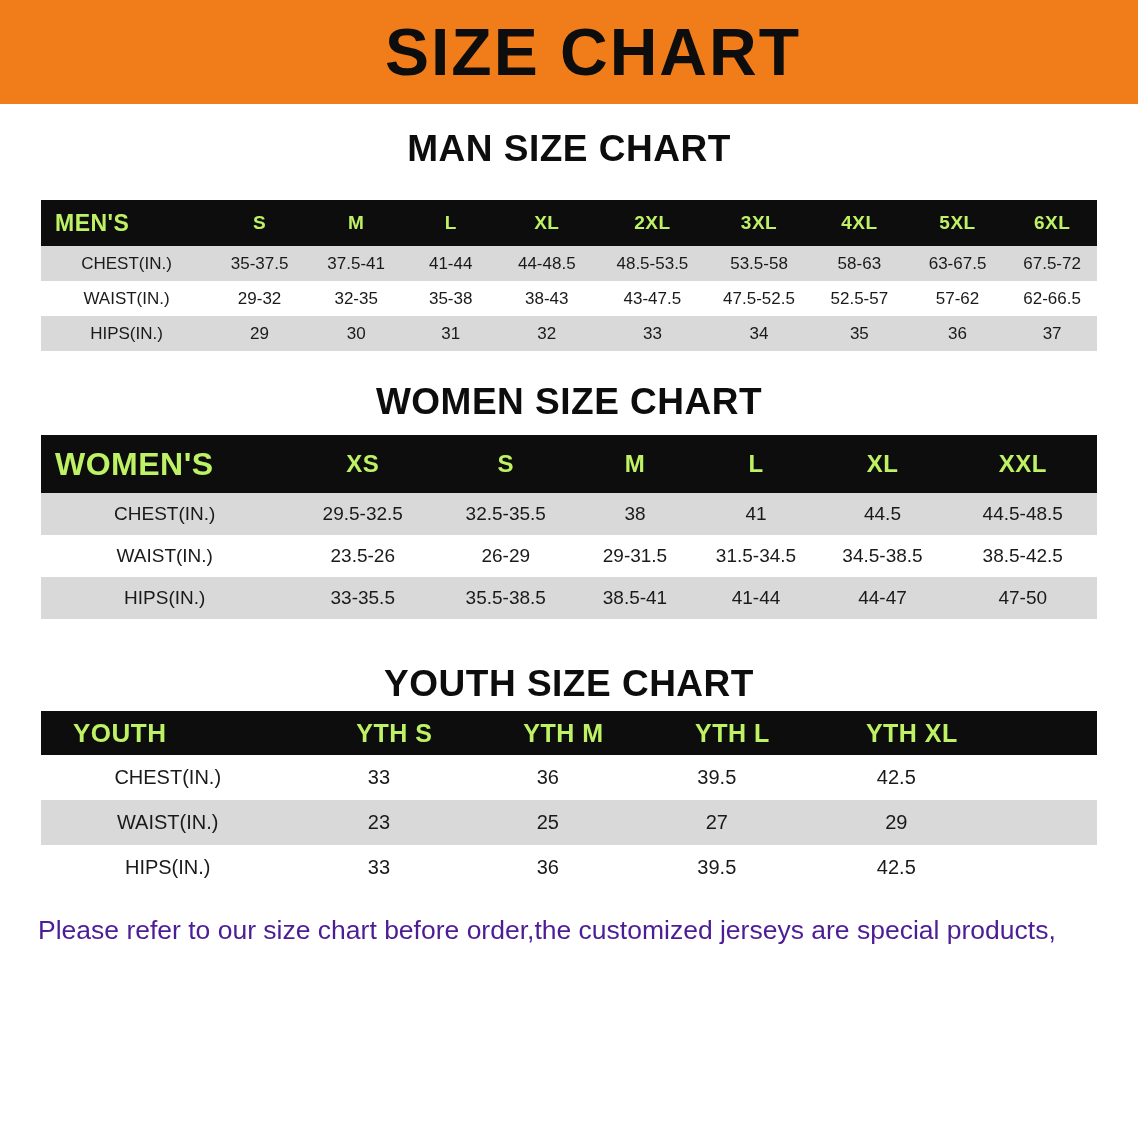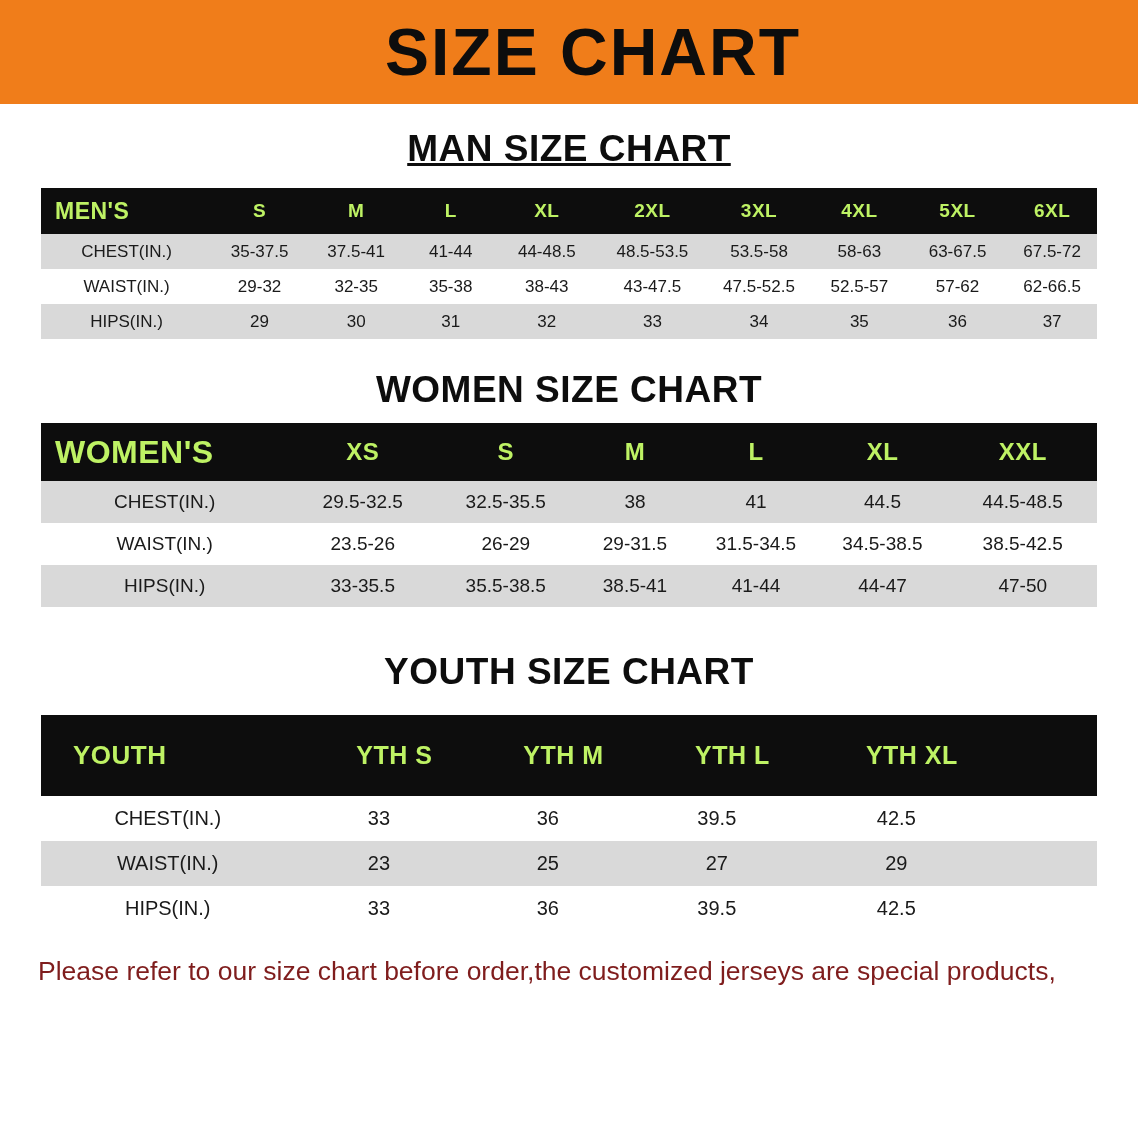--- a/index.html
+++ b/index.html
@@ -37,32 +37,31 @@
   
   .section-heading {
     text-align: center;
     font-weight: bold;
     color: #0d0d0d;
     letter-spacing: 0.5px;
   }
   .h-man {
     font-size: 37px;
     margin-top: 24px;
-    margin-bottom: 18px;
-    text-decoration: underline;
+    margin-bottom: 30px;
   }
   .h-women {
     font-size: 37px;
     margin-top: 30px;
     margin-bottom: 12px;
   }
   .h-youth {
     font-size: 37px;
     margin-top: 44px;
-    margin-bottom: 22px;
+    margin-bottom: 6px;
   }
 
   
   .table-wrap {
     padding: 0 41px;
   }
   table {
     width: 100%;
     border-collapse: collapse;
     table-layout: fixed;
@@ -96,28 +95,28 @@
   #men-table thead th.first-col { font-size: 23px; }
   #men-table tbody td { height: 35px; font-size: 17px; }
   #men-table tbody td.first-col { font-size: 17px; }
 
   
   #women-table thead th { height: 58px; font-size: 24px; }
   #women-table thead th.first-col { font-size: 32px; }
   #women-table tbody td { height: 42px; font-size: 19px; }
 
   
-  #youth-table thead th { height: 81px; font-size: 25px; padding-left: 32px; }
+  #youth-table thead th { height: 44px; font-size: 25px; padding-left: 32px; }
   #youth-table thead th.first-col { font-size: 26px; }
   #youth-table tbody td { height: 45px; font-size: 20px; }
 
   
   .note {
     margin: 22px 38px 0 38px;
-    color: #7f1d1d;
+    color: #4c1d95;
     font-size: 26.5px;
     line-height: 1.42;
     text-align: left;
   }
   .note div { white-space: nowrap; }
 </style>
 </head>
 <body>
 
 <div class="banner">

